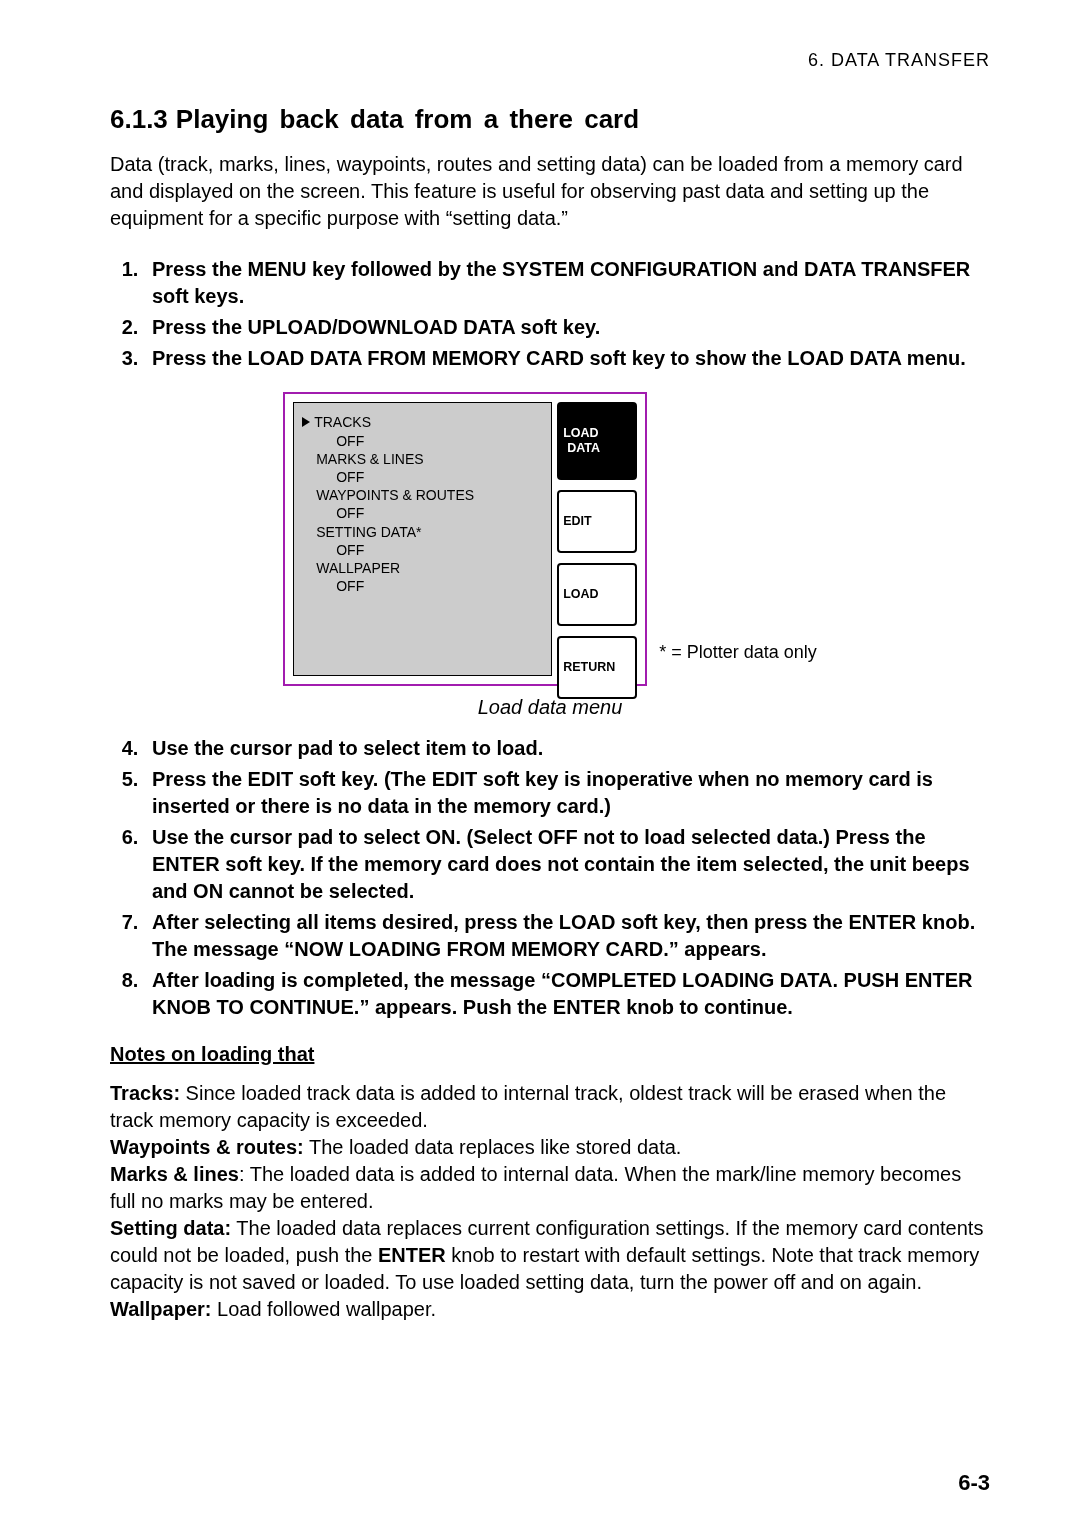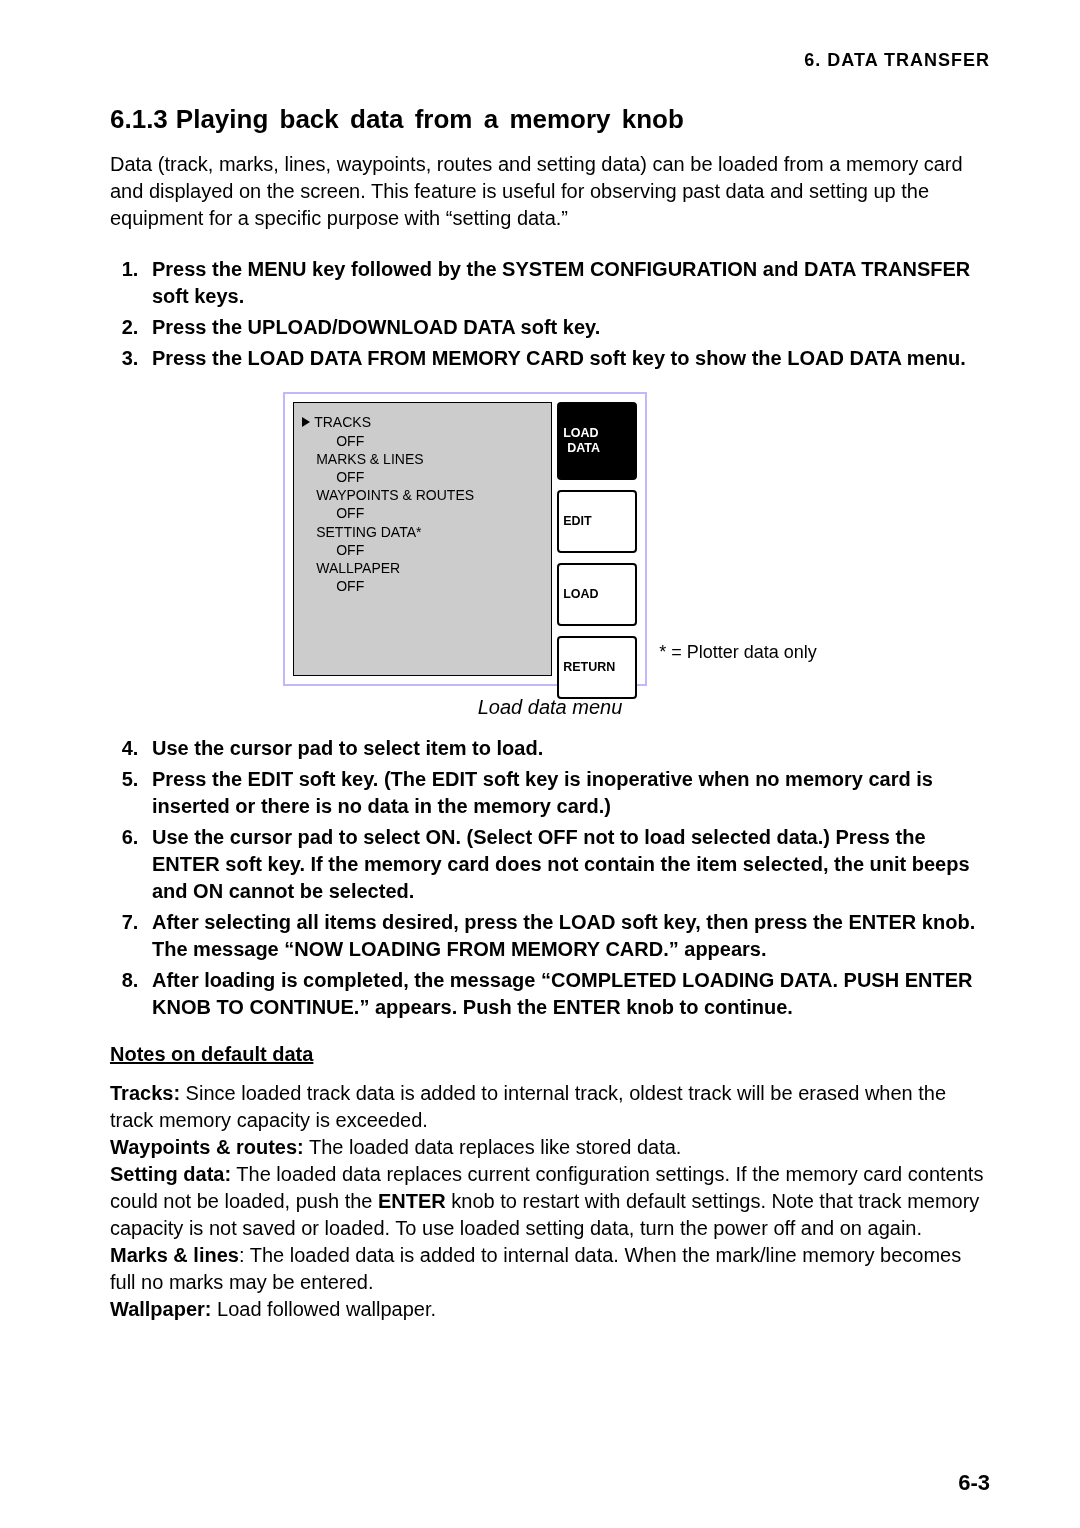--- a/index.html
+++ b/index.html
@@ -16,21 +16,20 @@
     min-height: 1528px;
     padding: 48px 90px 40px 110px;
     box-sizing: border-box;
     position: relative;
   }
   .header {
     text-align: right;
     font-size: 18px;
     letter-spacing: 1px;
     margin-bottom: 30px;
-    font-weight: bold;
   }
   h2.section-title {
     font-size: 26px;
     font-weight: bold;
     margin: 0 0 14px 0;
     word-spacing: 4px;
   }
   .section-number { margin-right: 8px; }
   p.intro {
     margin: 0 0 24px 0;
@@ -51,21 +50,21 @@
     align-items: center;
     margin: 18px 0 14px 0;
   }
   .figure-row {
     display: flex;
     align-items: flex-start;
   }
   .device-frame {
     width: 360px;
     height: 290px;
-    border: 2px solid #c4b5fd;
+    border: 2px solid #a21caf;
     display: flex;
     background: #fff;
   }
   .screen {
     flex: 1;
     background: #cccccc;
     margin: 8px 0 8px 8px;
     border: 1px solid #000;
     font-size: 14px;
     padding: 10px 8px 8px 8px;
@@ -136,21 +135,21 @@
   }
 </style>
 </head>
 <body>
 
 <div class="page">
 
   <div class="header">6.  DATA  TRANSFER</div>
 
   <h2 class="section-title">
-    <span class="section-number">6.1.3</span><span>Playing back data from a memory knob</span>
+    <span class="section-number">6.1.3</span><span>Playing back data from a there card</span>
   </h2>
 
   <p class="intro">Data (track, marks, lines, waypoints, routes and setting data) can be loaded from a memory card and displayed on the screen. This feature is useful for observing past data and setting up the equipment for a specific purpose with “setting data.”</p>
 
   <ol>
     <li>
       <span>Press the </span><b>MENU</b><span> key followed by the SYSTEM CONFIGURATION and DATA TRANSFER soft keys.</span>
     </li>
     <li>
       <span>Press the UPLOAD/DOWNLOAD DATA soft key.</span>
@@ -209,34 +208,34 @@
       <span>Use the </span><b>cursor pad</b><span> to select ON. (Select OFF not to load selected data.) Press the ENTER soft key. If the memory card does not contain the item selected, the unit beeps and ON cannot be selected.</span>
     </li>
     <li>
       <span>After selecting all items desired, press the LOAD soft key, then press the </span><b>ENTER</b><span> knob. The message “NOW LOADING FROM MEMORY CARD.” appears.</span>
     </li>
     <li>
       <span>After loading is completed, the message “COMPLETED LOADING DATA. PUSH ENTER KNOB TO CONTINUE.” appears. Push the </span><b>ENTER</b><span> knob to continue.</span>
     </li>
   </ol>
 
-  <div class="notes-head">Notes on default data</div>
+  <div class="notes-head">Notes on loading that</div>
 
   <div class="notes">
     <p>
       <b>Tracks:</b><span> Since loaded track data is added to internal track, oldest track will be erased when the track memory capacity is exceeded.</span>
     </p>
     <p>
       <b>Waypoints &amp; routes:</b><span> The loaded data replaces like stored data.</span>
     </p>
     <p>
+      <b>Marks &amp; lines</b><span>: The loaded data is added to internal data. When the mark/line memory becomes full no marks may be entered.</span>
+    </p>
+    <p>
       <b>Setting data:</b><span> The loaded data replaces current configuration settings. If the memory card contents could not be loaded, push the </span><b>ENTER</b><span> knob to restart with default settings. Note that track memory capacity is not saved or loaded. To use loaded setting data, turn the power off and on again.</span>
-    </p>
-    <p>
-      <b>Marks &amp; lines</b><span>: The loaded data is added to internal data. When the mark/line memory becomes full no marks may be entered.</span>
     </p>
     <p>
       <b>Wallpaper:</b><span> Load followed wallpaper.</span>
     </p>
   </div>
 
   <div class="page-num">6-3</div>
 </div>
 
 </body></html>

